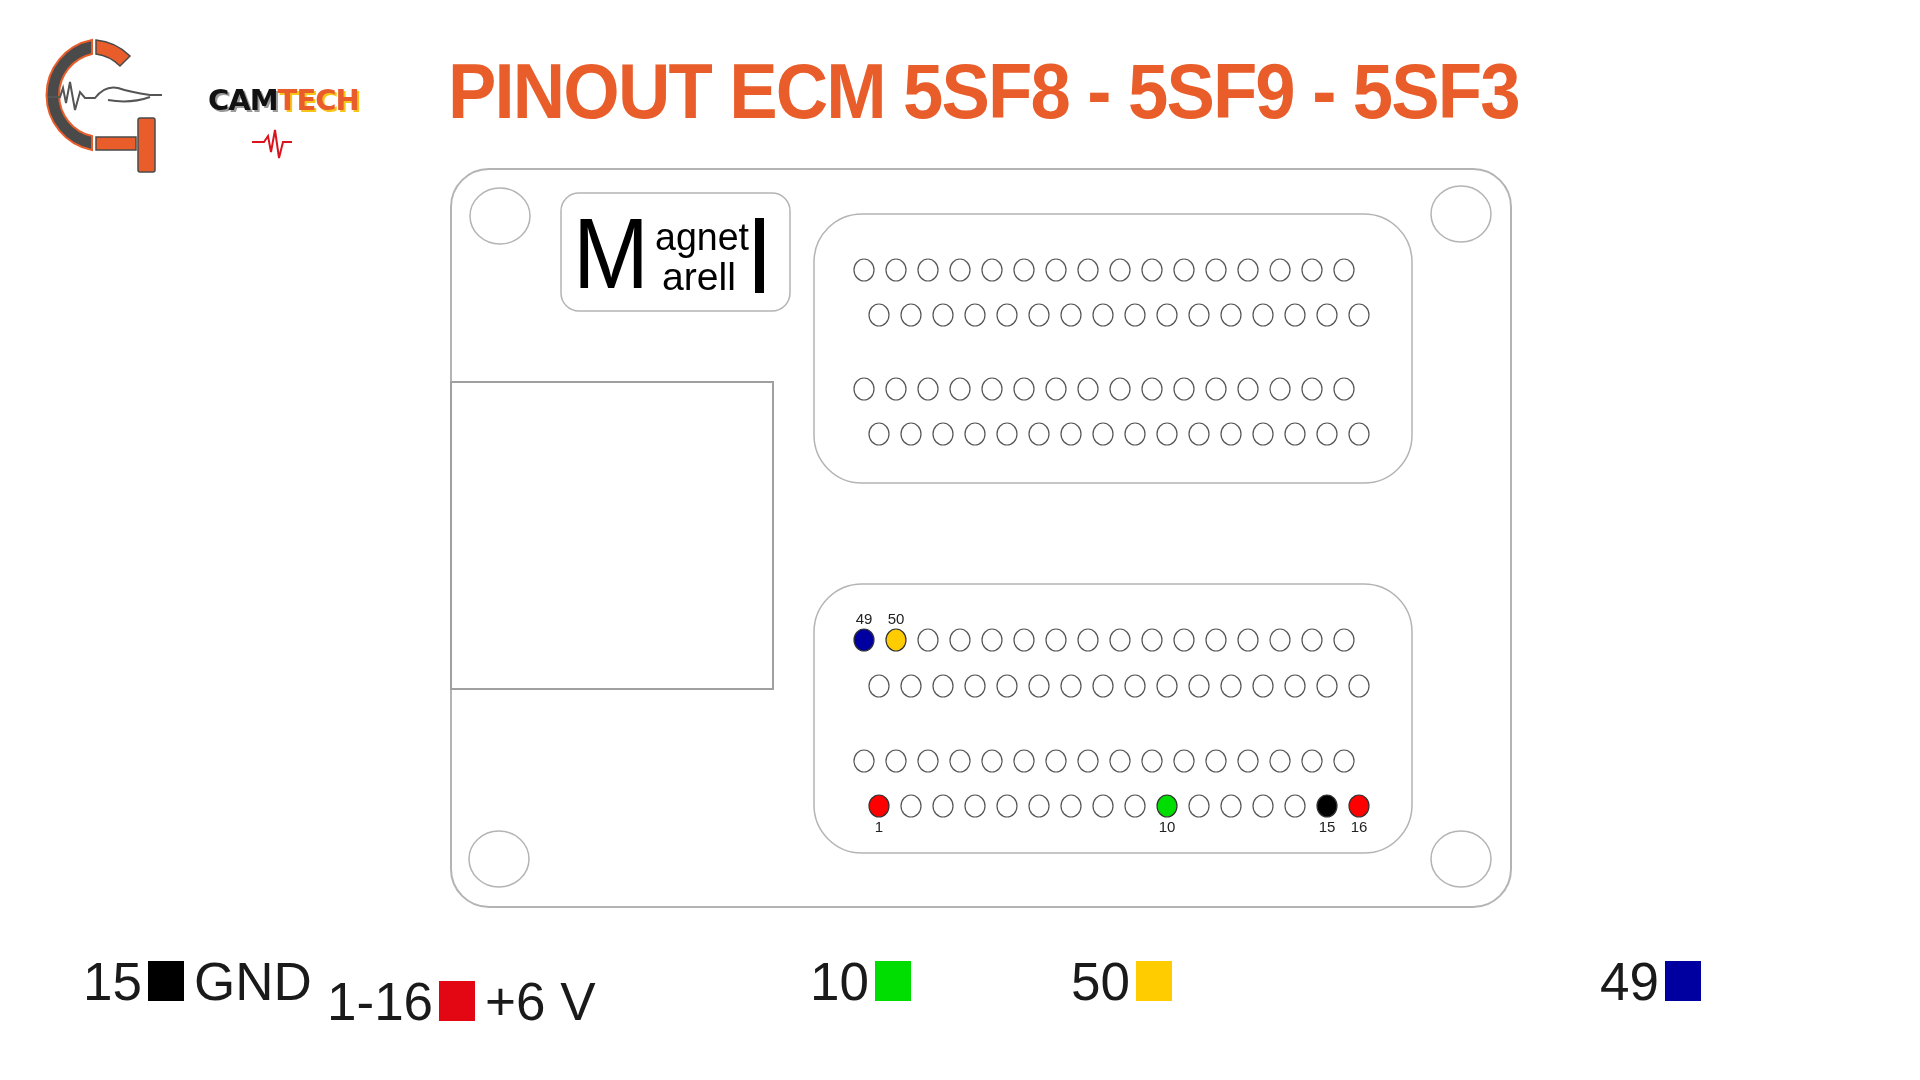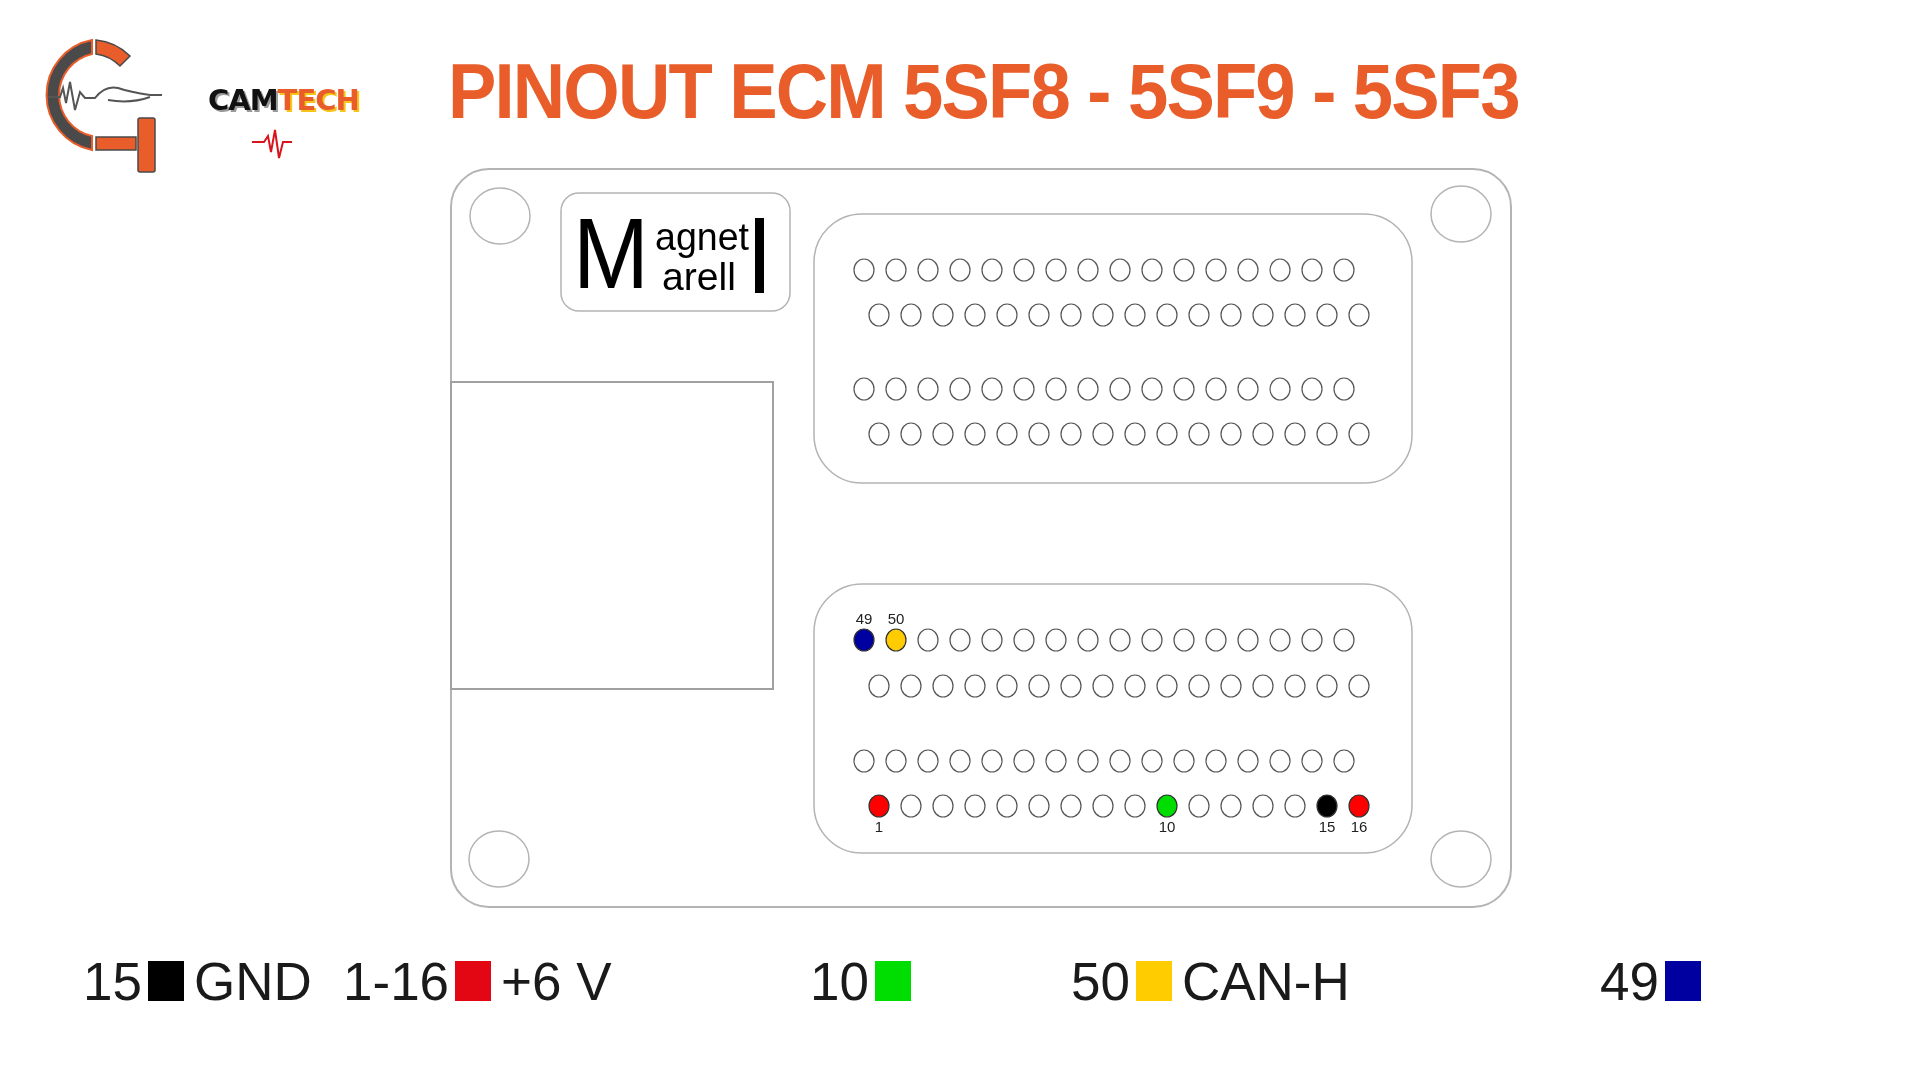--- a/index.html
+++ b/index.html
@@ -199,30 +199,29 @@
       <ellipse cx="1359" cy="806" rx="10" ry="11" fill="#FF0000" stroke="#333333" stroke-width="1.2"></ellipse>
       <text x="1359" y="832" text-anchor="middle" class="pin-label">16</text>
     </g>
 </svg>
 
 <div class="legend-item" style="left:83px;">
   <span class="num">15</span>
   <span class="swatch" style="background: rgb(0, 0, 0);"></span>
   <span>GND</span>
 </div>
-<div class="legend-item" style="left:343px;">
+<div class="legend-item" style="left:327px;margin-top:20px;">
   <span class="num">1-16</span>
   <span class="swatch" style="background: rgb(227, 6, 19);"></span>
   <span>+6 V</span>
 </div>
 <div class="legend-item" style="left:810px;">
   <span class="num">10</span>
   <span class="swatch" style="background: rgb(0, 221, 0);"></span>
 </div>
 <div class="legend-item" style="left:1071px;">
   <span class="num">50</span>
   <span class="swatch" style="background: rgb(255, 204, 0);"></span>
-  <span>CAN-H</span>
 </div>
 <div class="legend-item" style="left:1600px;">
   <span class="num">49</span>
   <span class="swatch" style="background: rgb(0, 0, 160);"></span>
 </div>
 
 </body></html>

